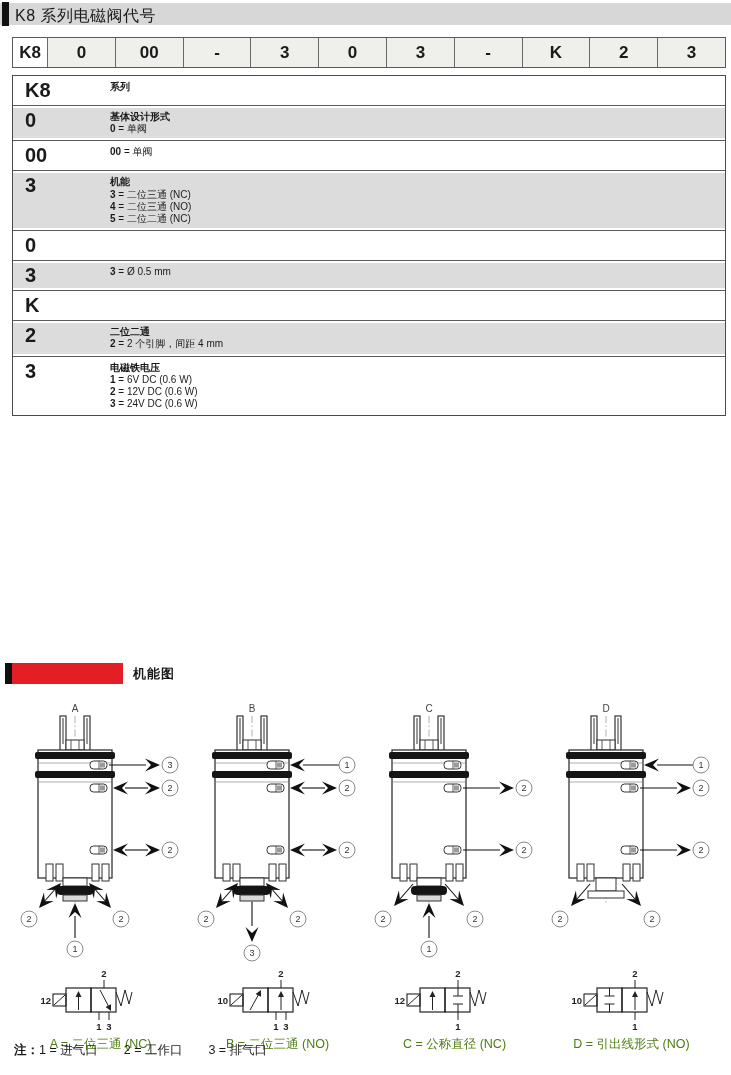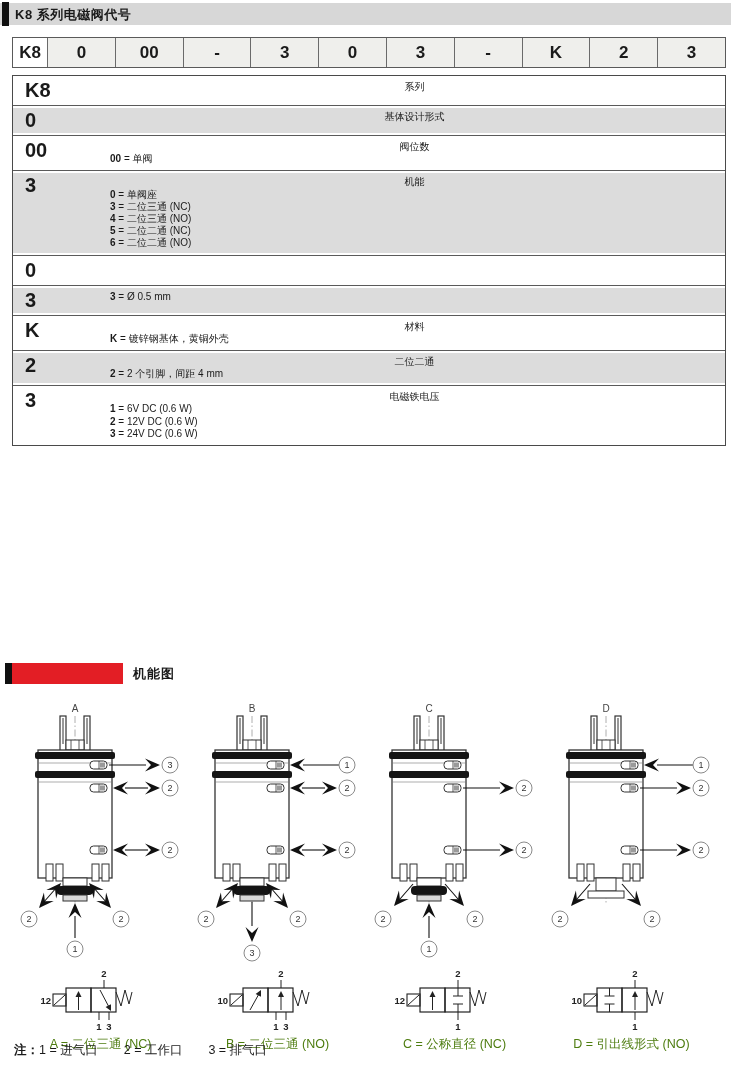--- a/index.html
+++ b/index.html
@@ -3,38 +3,38 @@
 <meta charset="utf-8">
 <style>
   html,body{margin:0;padding:0;background:#fff;}
   body{width:731px;height:1075px;position:relative;overflow:hidden;
        font-family:"Liberation Sans","DejaVu Sans",sans-serif;color:#1a1a1a;}
   .page{position:absolute;inset:0;}
 
   
   .title-band{position:absolute;top:3px;left:0;width:731px;height:22px;background:#d7d7d7;}
   .title-tab{position:absolute;top:-1px;left:2px;width:7px;height:24px;background:#101010;}
-  .title-text{position:absolute;left:15px;top:3px;font-size:13px;font-weight:bold;letter-spacing:.5px;}
+  .title-text{position:absolute;left:15px;top:3px;font-size:16px;font-weight:normal;letter-spacing:.5px;}
 
   
   .code-bar{position:absolute;top:37px;left:12px;width:712px;height:29px;display:flex;
             border:1px solid #5a5a5a;}
   .code-cell{flex:1;display:flex;align-items:center;justify-content:center;
              background:#efefec;border-left:1px solid #6a6a6a;
              font-size:17px;font-weight:bold;}
   .code-cell.first{flex:0 0 34px;background:#fff;border-left:none;}
 
   
   .code-table{position:absolute;top:75px;left:12px;width:712px;border:1px solid #4a4a4a;}
   .trow{display:flex;min-height:29px;border-top:1px solid #5a5a5a;background:#fff;}
   .trow:first-child{border-top:none;}
   .trow.gray{background:#dcdcdc;box-shadow:inset 0 2px 0 #fff,inset 0 -2px 0 #fff;}
   .trow .tcode{flex:0 0 85px;padding:4px 0 2px 12px;font-size:20px;font-weight:bold;line-height:1;}
   .trow .tdesc{flex:1;padding:5px 6px 5px 0;font-size:10px;line-height:1.22;}
-  .trow .tdesc .ttitle{font-weight:normal;text-align:center;}
+  .trow .tdesc .ttitle{font-weight:bold;}
   .trow .tdesc .tline b{font-weight:bold;}
 
   
   .section2{position:absolute;top:663px;left:0;width:731px;height:21px;text-decoration:underline;}
   .red-tab{position:absolute;left:11px;top:0;width:112px;height:21px;background:#e31e25;}
   .black-edge{position:absolute;left:5px;top:0;width:7px;height:21px;background:#101010;}
   .sec-title{position:absolute;left:133px;top:2px;font-size:13px;font-weight:bold;letter-spacing:1px;}
 
   
   .diagrams{position:absolute;top:700px;left:13px;width:706px;display:flex;justify-content:space-between;}
@@ -77,55 +77,49 @@
       <div class="trow">
         <div class="tcode">K8</div>
         <div class="tdesc">
           <div class="ttitle">系列</div>
         </div>
       </div>
       <div class="trow gray">
         <div class="tcode">0</div>
         <div class="tdesc">
           <div class="ttitle">基体设计形式</div>
+          <div class="tline"><b>0</b> = 单阀</div>
         </div>
       </div>
       <div class="trow">
         <div class="tcode">00</div>
         <div class="tdesc">
-          <div class="ttitle">阀位数</div>
           <div class="tline"><b>00</b> = 单阀</div>
         </div>
       </div>
       <div class="trow gray">
         <div class="tcode">3</div>
         <div class="tdesc">
           <div class="ttitle">机能</div>
-          <div class="tline"><b>0</b> = 单阀座</div>
           <div class="tline"><b>3</b> = 二位三通 (NC)</div>
           <div class="tline"><b>4</b> = 二位三通 (NO)</div>
           <div class="tline"><b>5</b> = 二位二通 (NC)</div>
-          <div class="tline"><b>6</b> = 二位二通 (NO)</div>
         </div>
       </div>
       <div class="trow">
         <div class="tcode">0</div>
       </div>
       <div class="trow gray">
         <div class="tcode">3</div>
         <div class="tdesc">
           <div class="tline"><b>3</b> = Ø 0.5 mm</div>
         </div>
       </div>
       <div class="trow">
         <div class="tcode">K</div>
-        <div class="tdesc">
-          <div class="ttitle">材料</div>
-          <div class="tline"><b>K</b> = 镀锌钢基体，黄铜外壳</div>
-        </div>
       </div>
       <div class="trow gray">
         <div class="tcode">2</div>
         <div class="tdesc">
           <div class="ttitle">二位二通</div>
           <div class="tline"><b>2</b> = 2 个引脚，间距 4 mm</div>
         </div>
       </div>
       <div class="trow">
         <div class="tcode">3</div>

